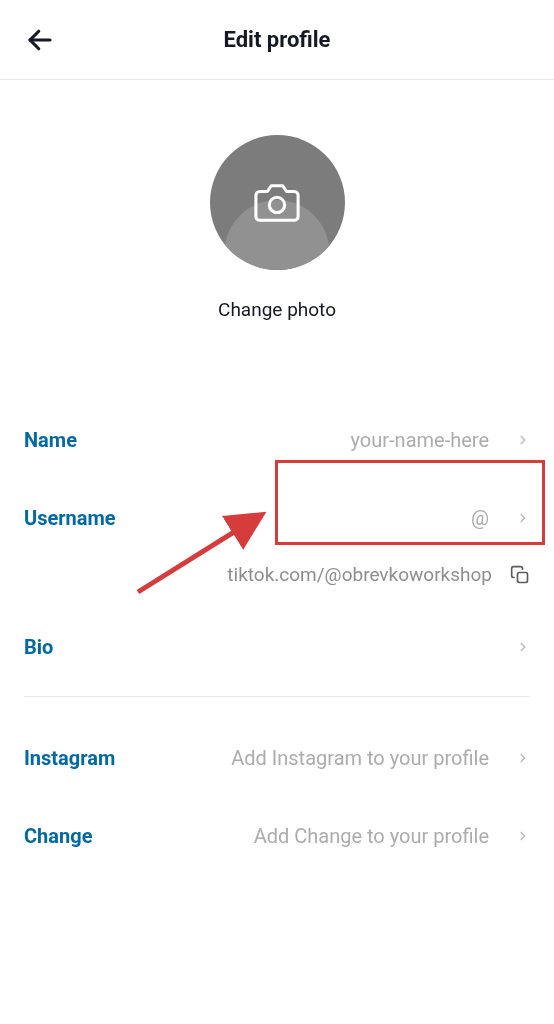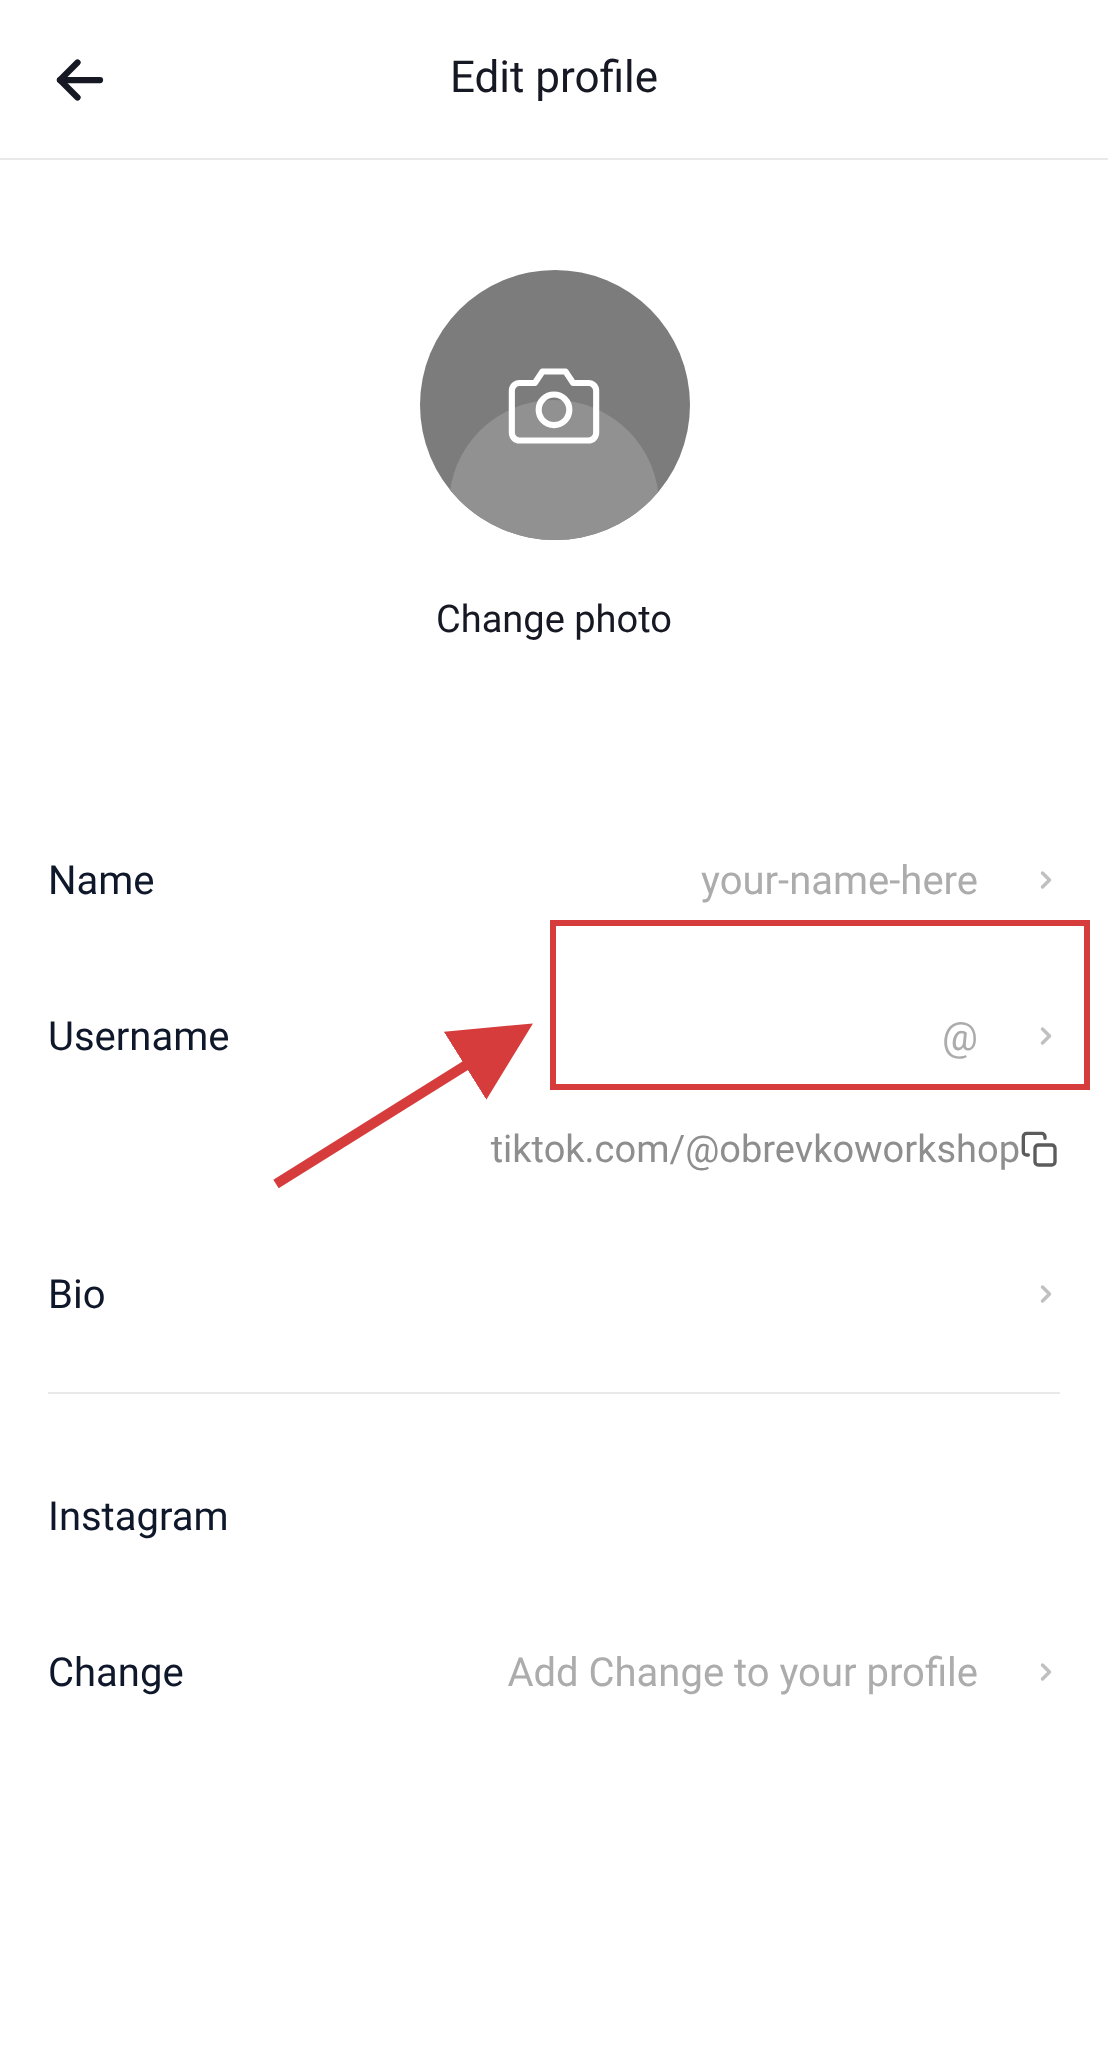--- a/index.html
+++ b/index.html
@@ -30,21 +30,21 @@
       align-items: center;
       justify-content: center;
       width: 40px;
       height: 40px;
       cursor: pointer;
     }
     .header-title {
       flex: 1;
       text-align: center;
       font-size: 22px;
-      font-weight: 400;
+      font-weight: 700;
       color: #161823;
     }
     .media-section {
       display: flex;
       justify-content: center;
       padding: 55px 0 40px;
     }
     .media-item {
       display: flex;
       flex-direction: column;
@@ -89,21 +89,22 @@
     .settings-row {
       display: flex;
       align-items: center;
       justify-content: space-between;
       padding: 20px 24px;
       min-height: 78px;
       cursor: pointer;
     }
     .row-label {
       font-size: 20px;
-      color: #0f172a;
+      color: #0369a1;
+      font-weight: bold;
     }
     .row-value {
       display: flex;
       align-items: center;
       gap: 27px;
       font-size: 20px;
       color: #acacac;
     }
     .row-value.single {
       flex: 1;
@@ -111,21 +112,21 @@
     }
     .chevron {
       color: #c0c0c0;
       display: flex;
       align-items: center;
     }
     .url-row {
       display: flex;
       align-items: center;
       justify-content: flex-end;
-      gap: 0;
+      gap: 18px;
       padding: 6px 24px 22px;
       font-size: 19px;
       color: #8e8e8e;
     }
     .divider {
       height: 1px;
       background: #e9e9e9;
       margin: 10px 24px 22px;
     }
     .highlight-box {
@@ -222,20 +223,28 @@
             <polyline points="9 18 15 12 9 6"></polyline>
           </svg>
       </span>
     </div>
   </div>
 
   <div class="divider"></div>
 
   <div class="settings-row">
     <div class="row-label">Instagram</div>
+    <div class="row-value">
+      <span>Add Instagram to your profile</span>
+      <span class="chevron">
+        <svg width="14" height="14" viewBox="0 0 24 24" fill="none" stroke="currentColor" stroke-width="3" stroke-linecap="round" stroke-linejoin="round">
+            <polyline points="9 18 15 12 9 6"></polyline>
+          </svg>
+      </span>
+    </div>
   </div>
 
   <div class="settings-row">
     <div class="row-label">Change</div>
     <div class="row-value">
       <span>Add Change to your profile</span>
       <span class="chevron">
         <svg width="14" height="14" viewBox="0 0 24 24" fill="none" stroke="currentColor" stroke-width="3" stroke-linecap="round" stroke-linejoin="round">
             <polyline points="9 18 15 12 9 6"></polyline>
           </svg>

